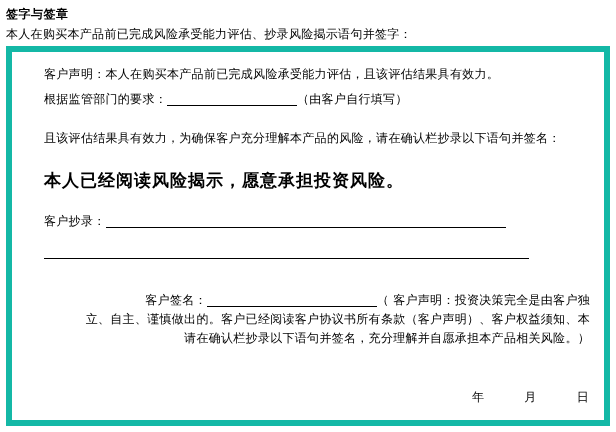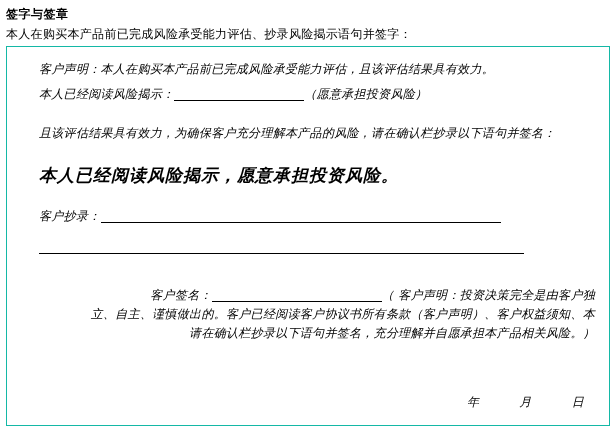--- a/index.html
+++ b/index.html
@@ -33,23 +33,22 @@
     top: 26px;
     font-size: 12px;
     letter-spacing: 0.3px;
   }
   .box {
     position: absolute;
     left: 6px;
     top: 46px;
     width: 604px;
     height: 380px;
-    border: 1px solid #14b8a6;
+    border: 6px solid #14b8a6;
     box-sizing: border-box;
-    font-style: italic;
   }
   .inner {
     position: absolute;
     left: 32px;
     top: 14px;
     right: 14px;
   }
   .line {
     font-size: 12px;
     line-height: 17px;
@@ -106,21 +105,21 @@
   <div class="intro">本人在购买本产品前已完成风险承受能力评估、抄录风险揭示语句并签字：</div>
 
   <div class="box">
     <div class="inner">
 
       <div class="line">客户声明：本人在购买本产品前已完成风险承受能力评估，且该评估结果具有效力。</div>
 
       <div class="spacer-sm"></div>
 
       <div class="line">
-        <span>本人已经阅读风险揭示：</span><span class="rule rule-grade"></span><span>（愿意承担投资风险）</span>
+        <span>根据监管部门的要求：</span><span class="rule rule-grade"></span><span>（由客户自行填写）</span>
       </div>
 
       <div class="spacer-lg"></div>
 
       <div class="line">且该评估结果具有效力，为确保客户充分理解本产品的风险，请在确认栏抄录以下语句并签名：</div>
 
       <div class="spacer-lg"></div>
 
       <div class="statement">本人已经阅读风险揭示，愿意承担投资风险。</div>
 

